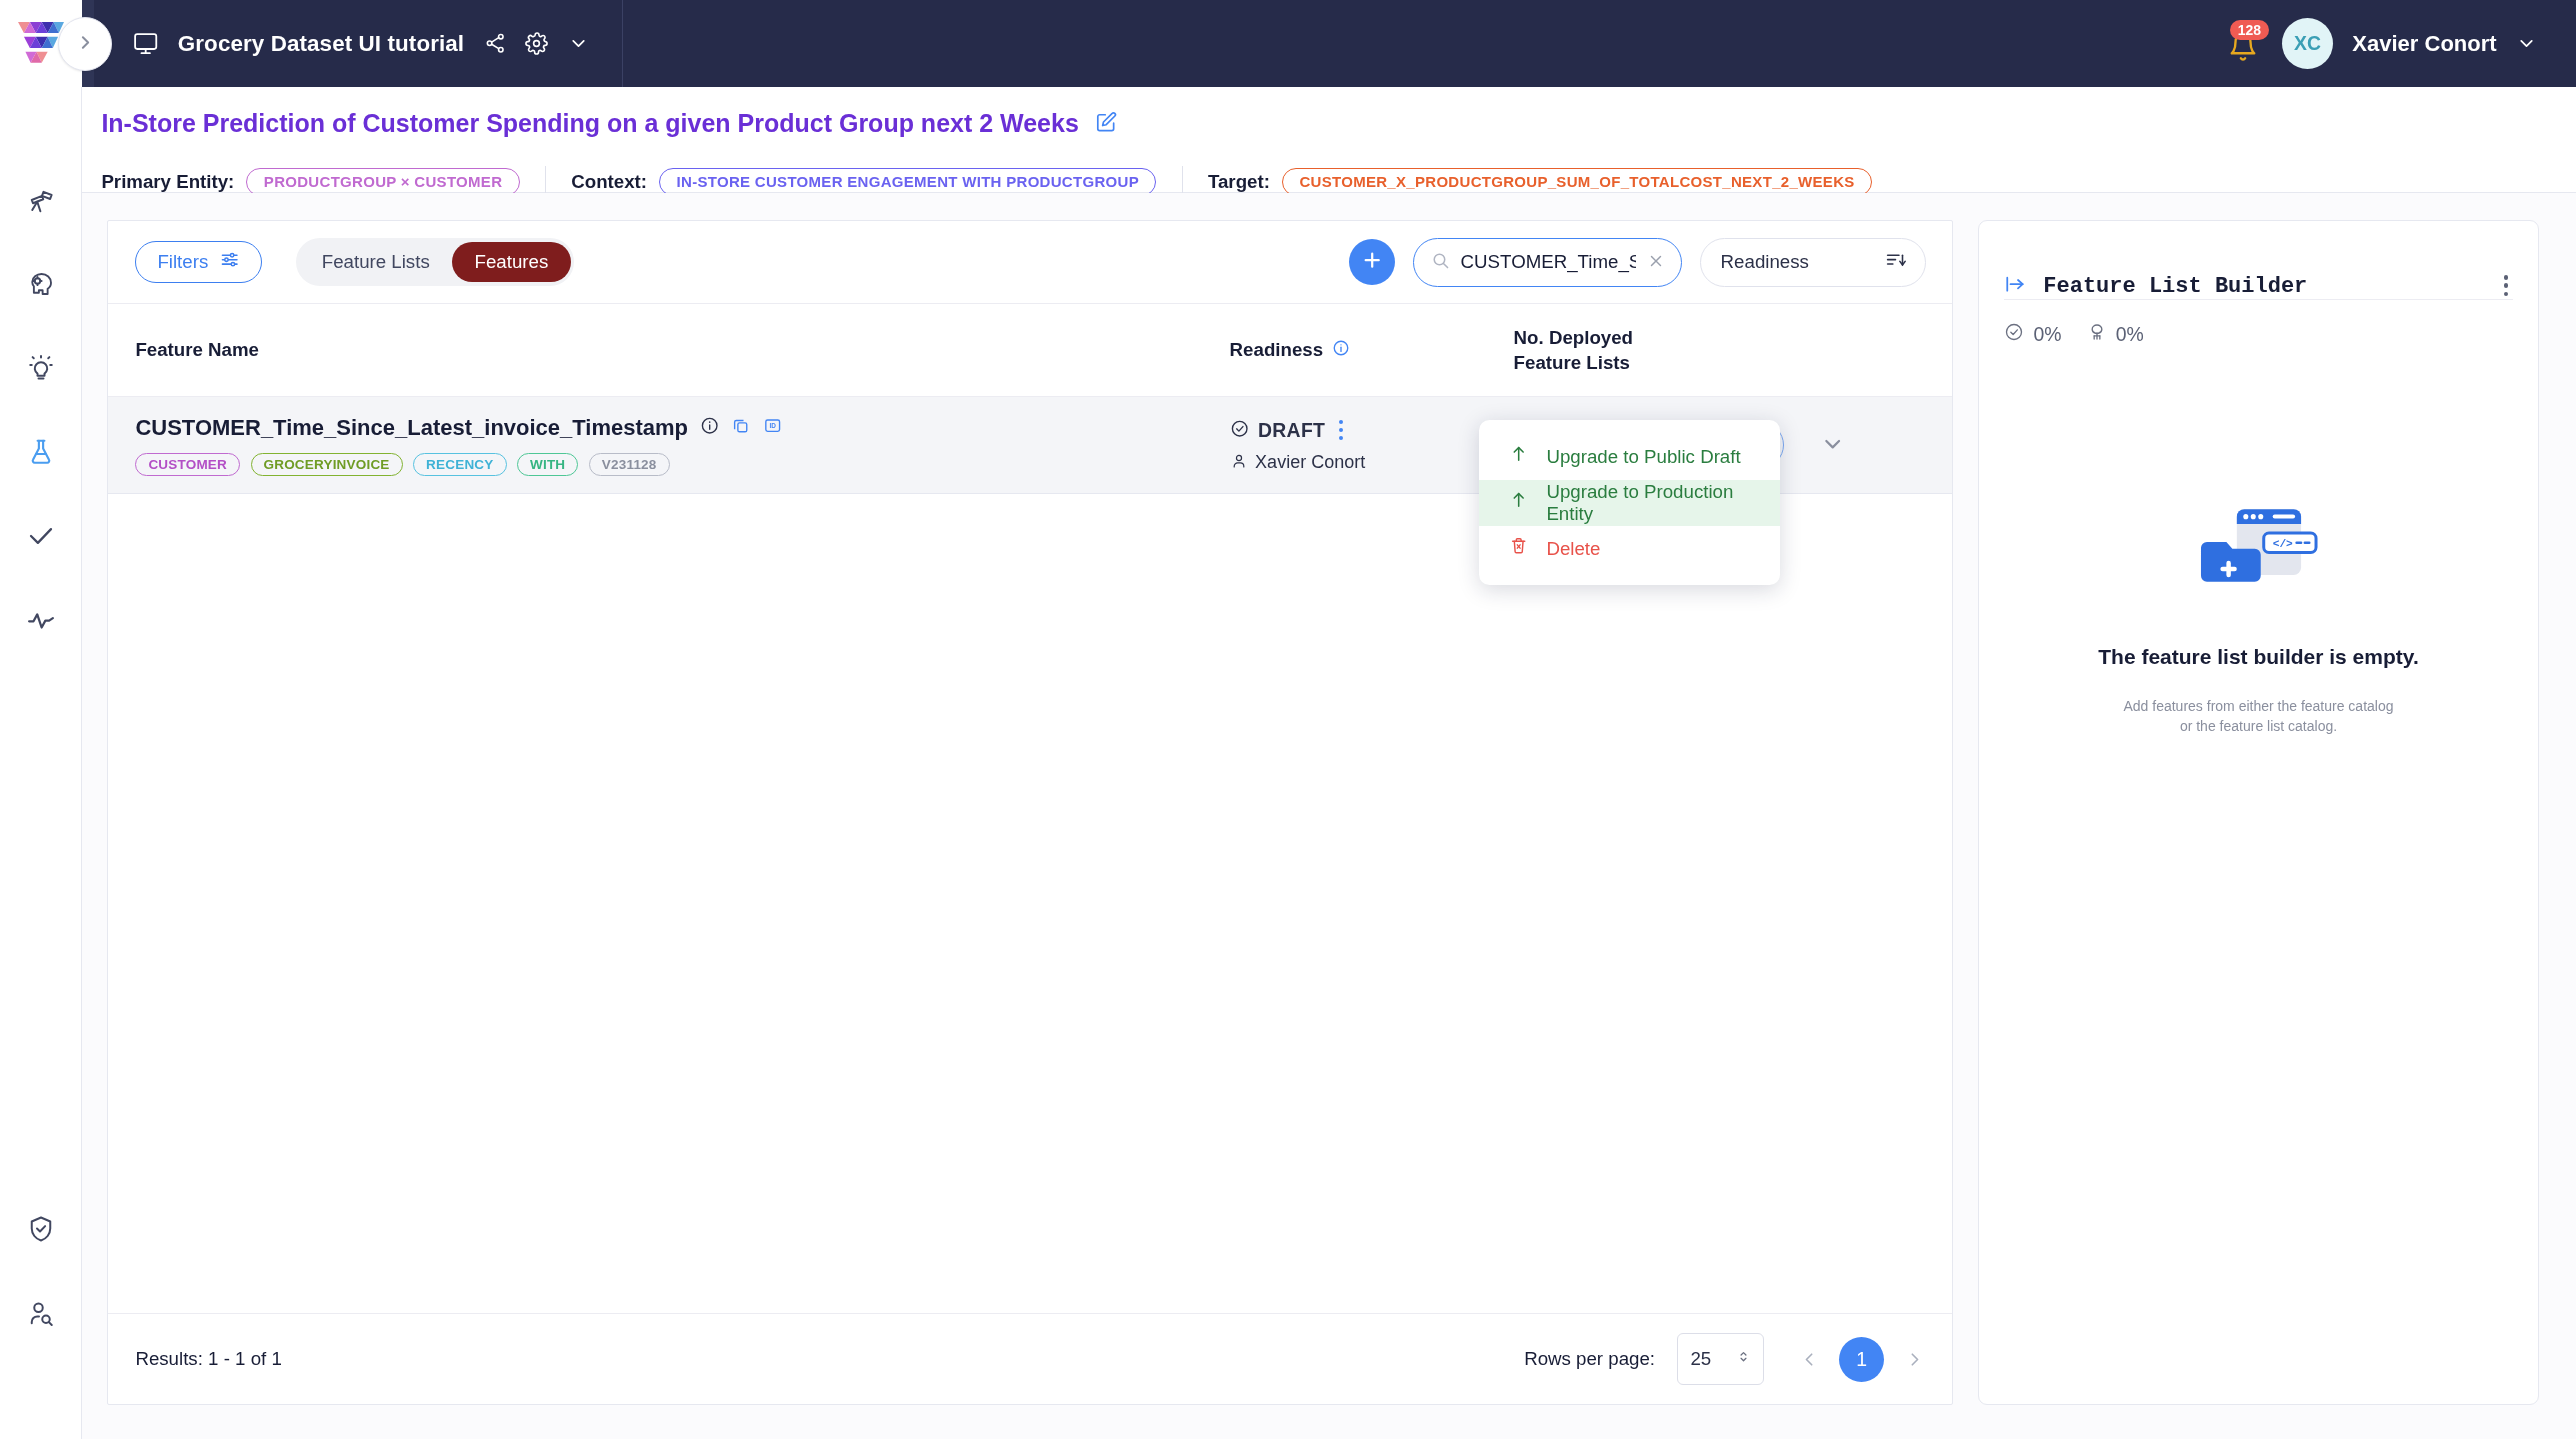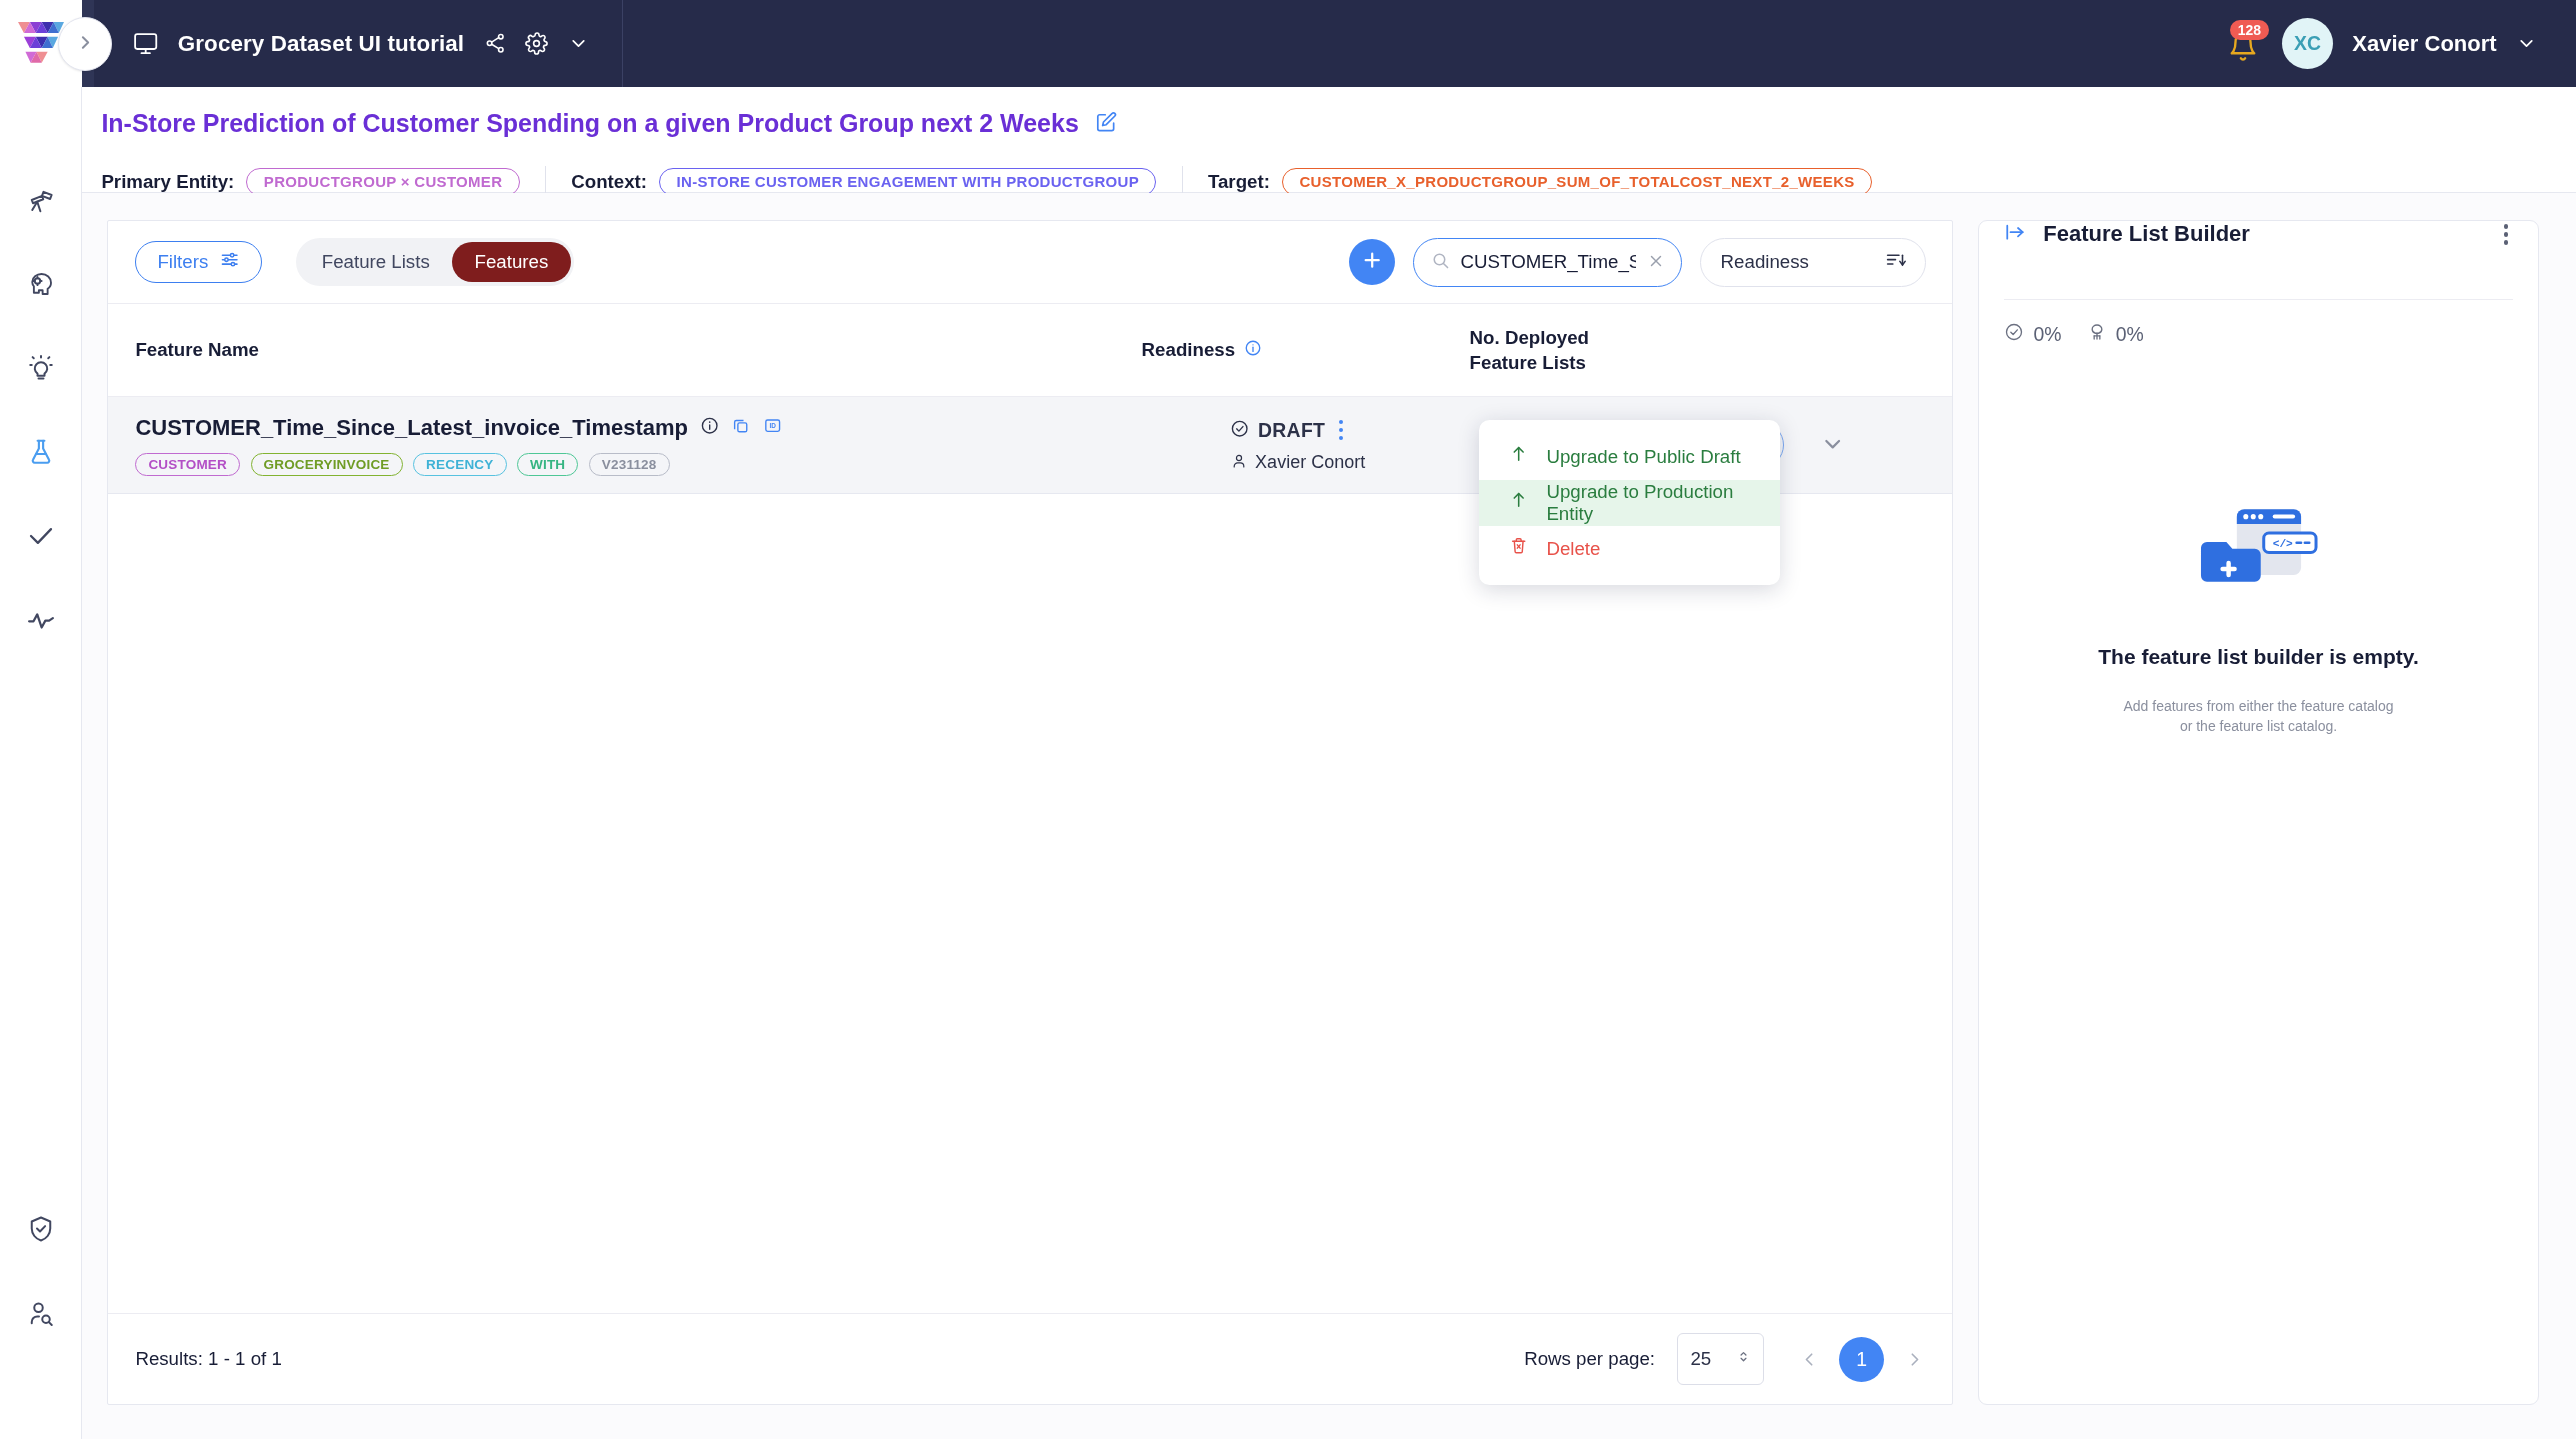--- a/index.html
+++ b/index.html
@@ -129,21 +129,21 @@
     flex: 1; font-size: 18.7px; color: #181d36; overflow: hidden; white-space: nowrap;
   }
   .sort-box {
     width: 226px; height: 49px; border: 1.1px solid #e0e2ec; border-radius: 747px;
     display: flex; align-items: center; padding: 0 19.4px; background: #fff; cursor: pointer;
   }
   .sort-text { flex: 1; font-size: 18.7px; color: #2c3148; }
 
   .table-head {
     display: flex; align-items: center; border-top: 0.7px solid #ececf2; border-bottom: 0.7px solid #ececf2;
-    height: 94px; padding: 0 27px; gap: 44px;
+    height: 94px; padding: 0 27px;
   }
   .th-feature { flex: 1 1 auto; font-size: 18.7px; font-weight: 700; color: #181d36; }
   .th-readiness {
     width: 284px; display: flex; align-items: center; gap: 9px;
     font-size: 18.7px; font-weight: 700; color: #181d36;
   }
   .th-deployed {
     width: 224px; font-size: 18.7px; font-weight: 700; color: #181d36; line-height: 1.35;
   }
   .th-spacer { width: 187px; }
@@ -211,21 +211,21 @@
     width: 45px; height: 45px; border-radius: 50%; background: #4285f4; color: #fff;
     display: flex; align-items: center; justify-content: center; font-size: 19.4px; cursor: pointer;
   }
   .pg-arrow { color: #aab0be; cursor: pointer; display:flex; }
 
   
   .builder {
     width: 561px; background: #ffffff; border: 0.7px solid #e6e8f0; border-radius: 9px;
     display: flex; flex-direction: column; padding: 0 25.4px;
   }
-  .builder-head { display: flex; align-items: flex-start; gap: 16.5px; height: 78px; }
+  .builder-head { display: flex; align-items: flex-end; gap: 16.5px; height: 78px; font-family: Liberation Mono, monospace; }
   .builder-title { font-size: 22px; font-weight: 700; color: #181d36; flex: 1; }
   .builder-kebab { display: flex; flex-direction: column; gap: 3.7px; cursor: pointer; padding: 3px 4.5px; }
   .builder-kebab span { width: 4.5px; height: 4.5px; border-radius: 50%; background: #5b6175; display:block; }
   .builder-stats {
     display: flex; align-items: center; gap: 25.4px; height: 69px;
     border-top: 0.7px solid #ececf2;
   }
   .stat { display: flex; align-items: center; gap: 9px; font-size: 19.4px; color: #5b6175; }
   .builder-empty {
     margin-top: 135px; display: flex; flex-direction: column; align-items: center; text-align: center;

